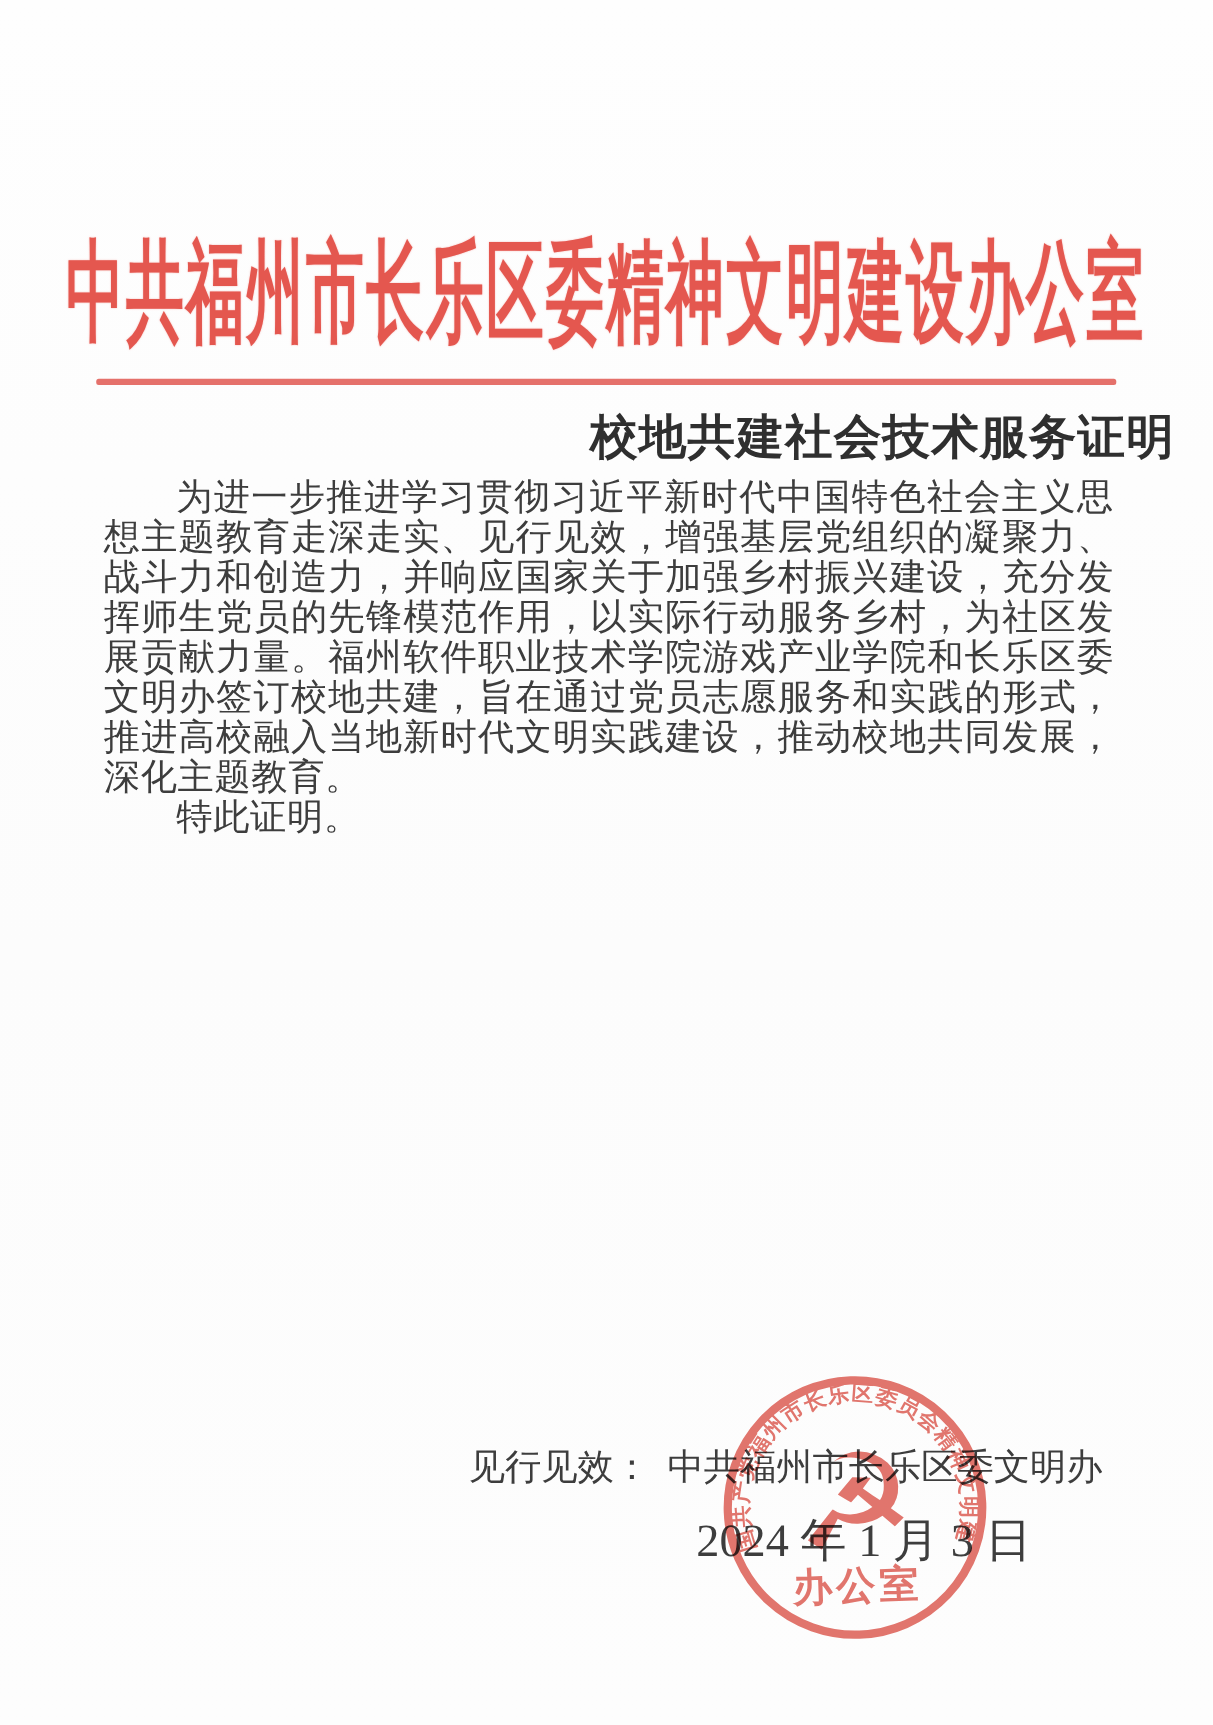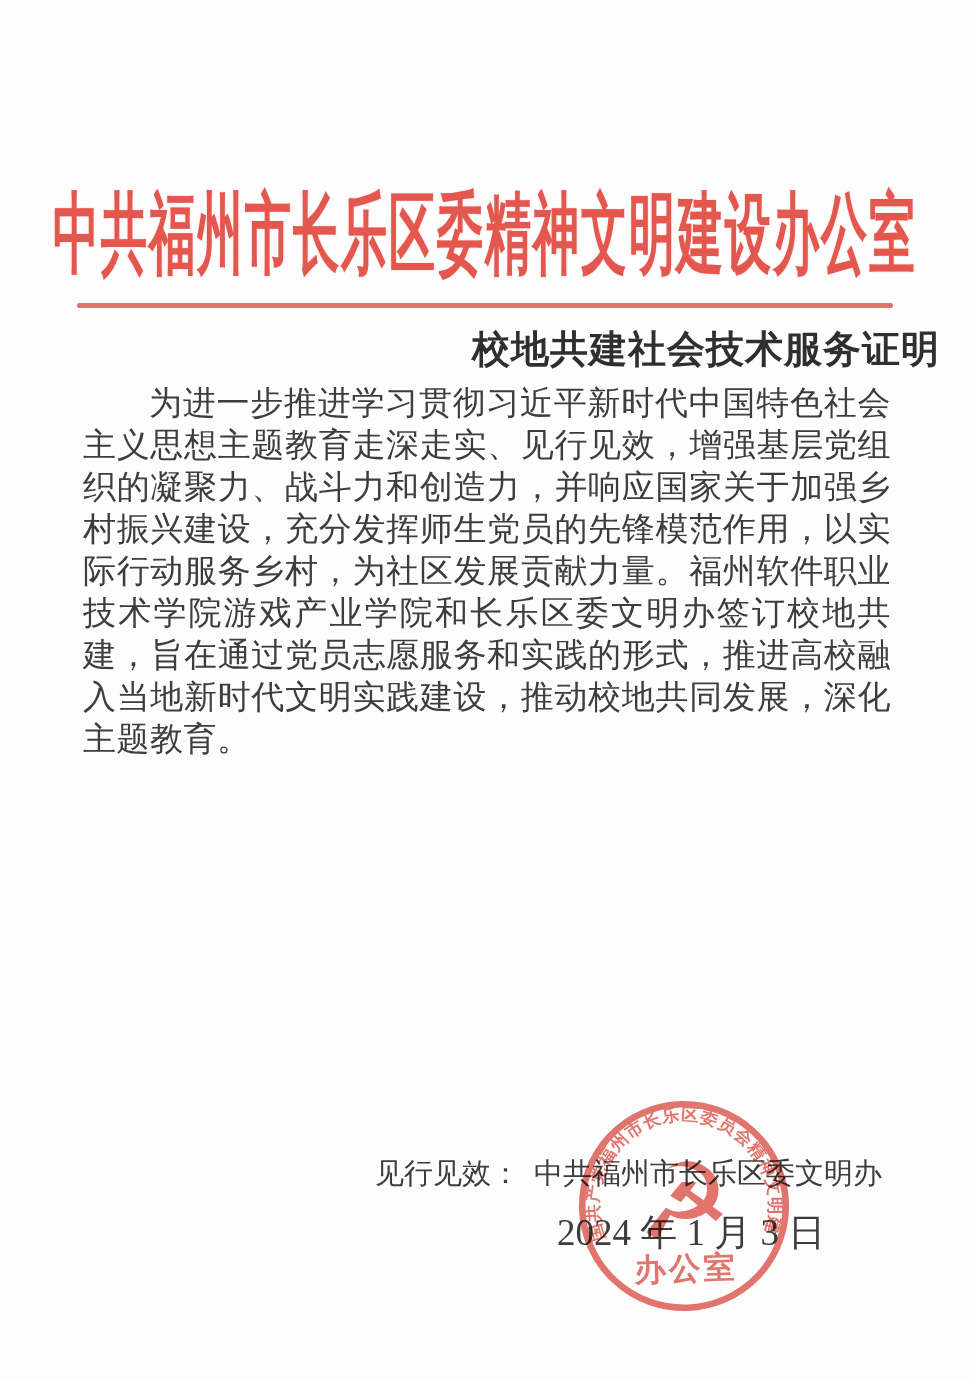--- a/index.html
+++ b/index.html
@@ -58,22 +58,22 @@
     letter-spacing: 1px;
     color: #2f2f2f;
   }
 
   
   .body-text {
     position: absolute;
     top: 382px;
     left: 83px;
     width: 808px;
-    font-size: 33px;
-    line-height: 42px;
+    font-size: 29px;
+    line-height: 32px;
     color: #3d3d3d;
     text-align: justify;
     letter-spacing: 0.5px;
   }
   .body-text p {
     margin: 0;
     text-indent: 2em;
   }
 
   
@@ -139,20 +139,21 @@
 <div class="page">
 
   <div class="letterhead">中共福州市长乐区委精神文明建设办公室</div>
 
   <div class="divider"></div>
 
   <h1 class="doc-title">校地共建社会技术服务证明</h1>
 
   <div class="body-text">
     <p>为进一步推进学习贯彻习近平新时代中国特色社会主义思想主题教育走深走实、见行见效，增强基层党组织的凝聚力、战斗力和创造力，并响应国家关于加强乡村振兴建设，充分发挥师生党员的先锋模范作用，以实际行动服务乡村，为社区发展贡献力量。福州软件职业技术学院游戏产业学院和长乐区委文明办签订校地共建，旨在通过党员志愿服务和实践的形式，推进高校融入当地新时代文明实践建设，推动校地共同发展，深化主题教育。</p>
+    <p>特此证明。</p>
   </div>
 
   <div class="sig-line">
     <span class="sig-label">见行见效：</span><span class="sig-unit">中共福州市长乐区委文明办</span>
   </div>
 
   <div class="sig-date">2024 年 1 月 3 日</div>
 
   <svg class="seal" viewBox="0 0 224 224">
     <circle class="ring" cx="112" cy="112" r="100"></circle>

